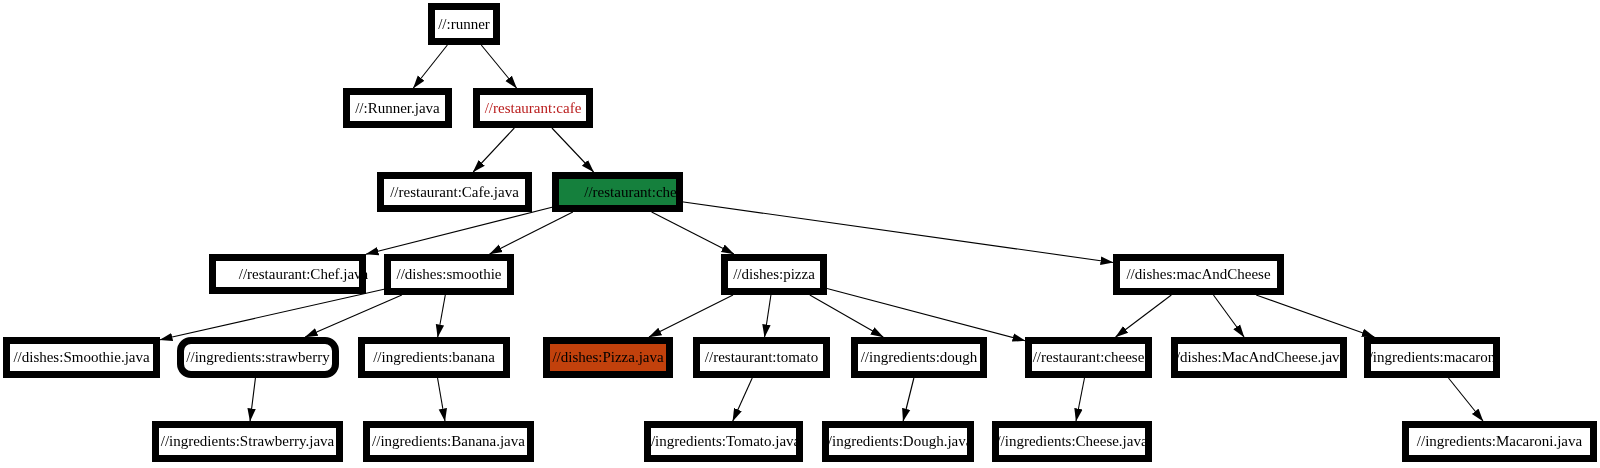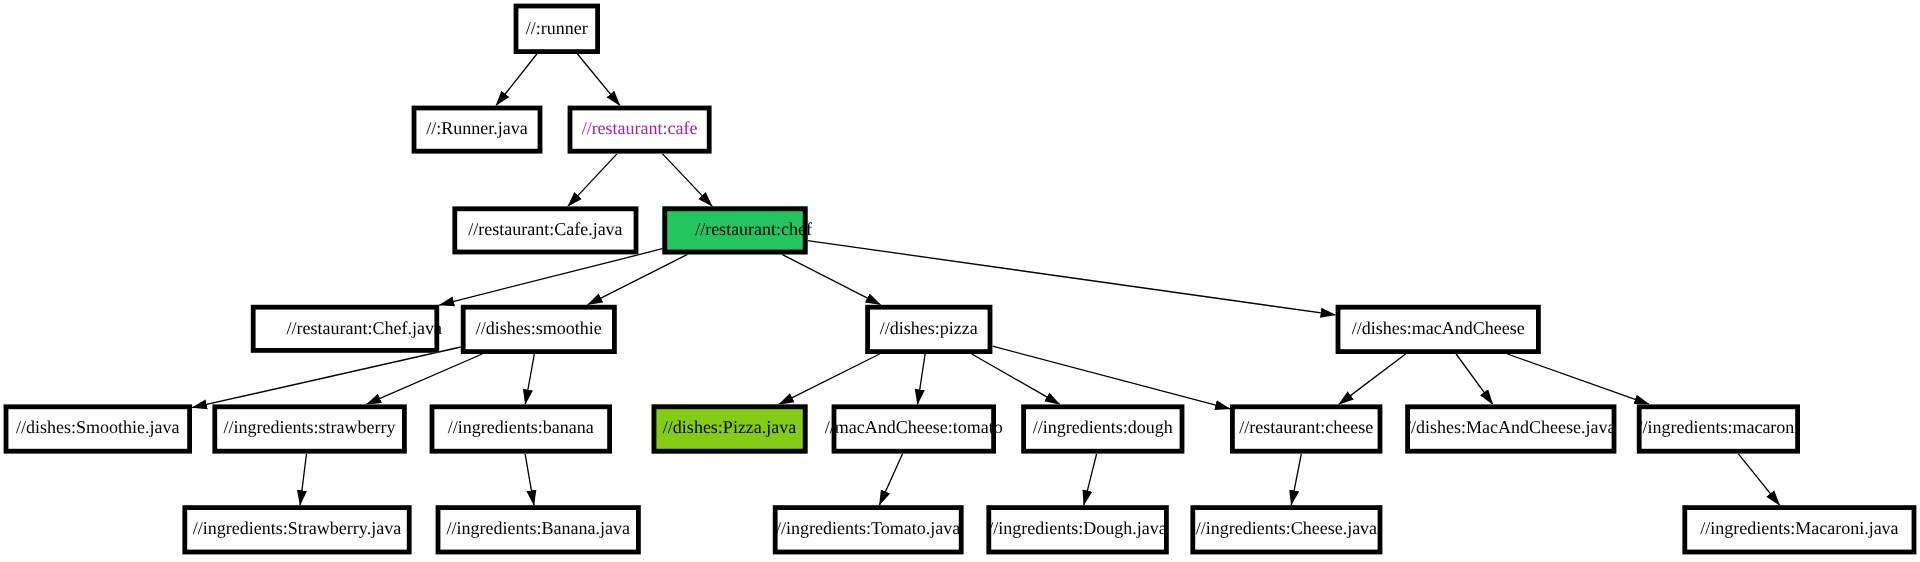--- a/index.html
+++ b/index.html
@@ -27,21 +27,21 @@
     stroke-width: 1.1;
     fill: none;
   }
   .arrow-head {
     fill: #000000;
   }
   .node {
     position: absolute;
     box-sizing: border-box;
     background: #ffffff;
-    border: 4px solid #4c1d95;
+    border: 7px solid #4c1d95;
     display: flex;
     align-items: center;
     justify-content: center;
     white-space: nowrap;
     font-size: 15px;
     color: #000000;
     line-height: 1;
   }
 </style>
 </head>
@@ -75,32 +75,32 @@
       <line x1="913.875" y1="378" x2="903.125" y2="421" class="edge" stroke="#000000" marker-end="url(#arrow)"></line>
       <line x1="1084.4732142857142" y1="378" x2="1076.0267857142858" y2="421" class="edge" stroke="#000000" marker-end="url(#arrow)"></line>
       <line x1="1171.3313253012047" y1="295" x2="1115.6686746987953" y2="337" class="edge" stroke="#000000" marker-end="url(#arrow)"></line>
       <line x1="1213.4427710843374" y1="295" x2="1244.0572289156626" y2="337" class="edge" stroke="#000000" marker-end="url(#arrow)"></line>
       <line x1="1256.171686746988" y1="295" x2="1374.328313253012" y2="337" class="edge" stroke="#000000" marker-end="url(#arrow)"></line>
       <line x1="1448.4732142857142" y1="378" x2="1483.0267857142858" y2="421" class="edge" stroke="#000000" marker-end="url(#arrow)"></line>
     </svg>
   <div id="node-layer">
       <div class="node" style="left: 428px; top: 3px; width: 72px; height: 42px; background: rgb(255, 255, 255); border-color: rgb(0, 0, 0); color: rgb(0, 0, 0);">//:runner</div>
       <div class="node" style="left: 343px; top: 88px; width: 109px; height: 40px; background: rgb(255, 255, 255); border-color: rgb(0, 0, 0); color: rgb(0, 0, 0);">//:Runner.java</div>
-      <div class="node" style="left: 473px; top: 88px; width: 120px; height: 40px; background: rgb(255, 255, 255); border-color: rgb(0, 0, 0); color: #a21caf;">//restaurant:cafe</div>
+      <div class="node" style="left: 473px; top: 88px; width: 120px; height: 40px; background: rgb(255, 255, 255); border-color: rgb(0, 0, 0); color: #b91c1c;">//restaurant:cafe</div>
       <div class="node" style="left: 377px; top: 172px; width: 155px; height: 40px; background: rgb(255, 255, 255); border-color: rgb(0, 0, 0); color: rgb(0, 0, 0);">//restaurant:Cafe.java</div>
-      <div class="node" style="left: 552px; top: 172px; width: 121px; height: 40px; background: #22c55e; border-color: rgb(0, 0, 0); color: rgb(0, 0, 0); padding-left: 31px;">//restaurant:chef</div>
+      <div class="node" style="left: 552px; top: 172px; width: 131px; height: 40px; background: #15803d; border-color: rgb(0, 0, 0); color: rgb(0, 0, 0); padding-left: 31px;">//restaurant:chef</div>
       <div class="node" style="left: 209px; top: 254px; width: 157px; height: 40px; background: rgb(255, 255, 255); border-color: rgb(0, 0, 0); color: rgb(0, 0, 0); padding-left: 32px;">//restaurant:Chef.java</div>
       <div class="node" style="left: 384px; top: 254px; width: 130px; height: 41px; background: rgb(255, 255, 255); border-color: rgb(0, 0, 0); color: rgb(0, 0, 0);">//dishes:smoothie</div>
       <div class="node" style="left: 721px; top: 254px; width: 106px; height: 41px; background: rgb(255, 255, 255); border-color: rgb(0, 0, 0); color: rgb(0, 0, 0);">//dishes:pizza</div>
       <div class="node" style="left: 1113px; top: 254px; width: 171px; height: 41px; background: rgb(255, 255, 255); border-color: rgb(0, 0, 0); color: rgb(0, 0, 0);">//dishes:macAndCheese</div>
       <div class="node" style="left: 3px; top: 337px; width: 157px; height: 41px; background: rgb(255, 255, 255); border-color: rgb(0, 0, 0); color: rgb(0, 0, 0);">//dishes:Smoothie.java</div>
-      <div class="node" style="left: 177px; top: 337px; width: 162px; height: 41px; background: rgb(255, 255, 255); border-color: rgb(0, 0, 0); color: rgb(0, 0, 0);">//ingredients:strawberry</div>
+      <div class="node" style="left: 177px; top: 337px; width: 162px; height: 41px; background: rgb(255, 255, 255); border-color: rgb(0, 0, 0); color: rgb(0, 0, 0); border-radius: 14px;">//ingredients:strawberry</div>
       <div class="node" style="left: 358px; top: 337px; width: 152px; height: 41px; background: rgb(255, 255, 255); border-color: rgb(0, 0, 0); color: rgb(0, 0, 0);">//ingredients:banana</div>
-      <div class="node" style="left: 543px; top: 337px; width: 130px; height: 41px; background: #84cc16; border-color: rgb(0, 0, 0); color: rgb(0, 0, 0);">//dishes:Pizza.java</div>
-      <div class="node" style="left: 693px; top: 337px; width: 137px; height: 41px; background: rgb(255, 255, 255); border-color: rgb(0, 0, 0); color: rgb(0, 0, 0);">//macAndCheese:tomato</div>
+      <div class="node" style="left: 543px; top: 337px; width: 130px; height: 41px; background: #c2410c; border-color: rgb(0, 0, 0); color: rgb(0, 0, 0);">//dishes:Pizza.java</div>
+      <div class="node" style="left: 693px; top: 337px; width: 137px; height: 41px; background: rgb(255, 255, 255); border-color: rgb(0, 0, 0); color: rgb(0, 0, 0);">//restaurant:tomato</div>
       <div class="node" style="left: 851px; top: 337px; width: 136px; height: 41px; background: rgb(255, 255, 255); border-color: rgb(0, 0, 0); color: rgb(0, 0, 0);">//ingredients:dough</div>
       <div class="node" style="left: 1025px; top: 337px; width: 127px; height: 41px; background: rgb(255, 255, 255); border-color: rgb(0, 0, 0); color: rgb(0, 0, 0);">//restaurant:cheese</div>
       <div class="node" style="left: 1171px; top: 337px; width: 176px; height: 41px; background: rgb(255, 255, 255); border-color: rgb(0, 0, 0); color: rgb(0, 0, 0);">//dishes:MacAndCheese.java</div>
       <div class="node" style="left: 1364px; top: 337px; width: 136px; height: 41px; background: rgb(255, 255, 255); border-color: rgb(0, 0, 0); color: rgb(0, 0, 0);">//ingredients:macaroni</div>
       <div class="node" style="left: 152px; top: 421px; width: 191px; height: 41px; background: rgb(255, 255, 255); border-color: rgb(0, 0, 0); color: rgb(0, 0, 0);">//ingredients:Strawberry.java</div>
       <div class="node" style="left: 363px; top: 421px; width: 171px; height: 41px; background: rgb(255, 255, 255); border-color: rgb(0, 0, 0); color: rgb(0, 0, 0);">//ingredients:Banana.java</div>
       <div class="node" style="left: 644px; top: 421px; width: 159px; height: 41px; background: rgb(255, 255, 255); border-color: rgb(0, 0, 0); color: rgb(0, 0, 0);">//ingredients:Tomato.java</div>
       <div class="node" style="left: 822px; top: 421px; width: 152px; height: 41px; background: rgb(255, 255, 255); border-color: rgb(0, 0, 0); color: rgb(0, 0, 0);">//ingredients:Dough.java</div>
       <div class="node" style="left: 992px; top: 421px; width: 160px; height: 41px; background: rgb(255, 255, 255); border-color: rgb(0, 0, 0); color: rgb(0, 0, 0);">//ingredients:Cheese.java</div>
       <div class="node" style="left: 1402px; top: 421px; width: 195px; height: 41px; background: rgb(255, 255, 255); border-color: rgb(0, 0, 0); color: rgb(0, 0, 0);">//ingredients:Macaroni.java</div>

